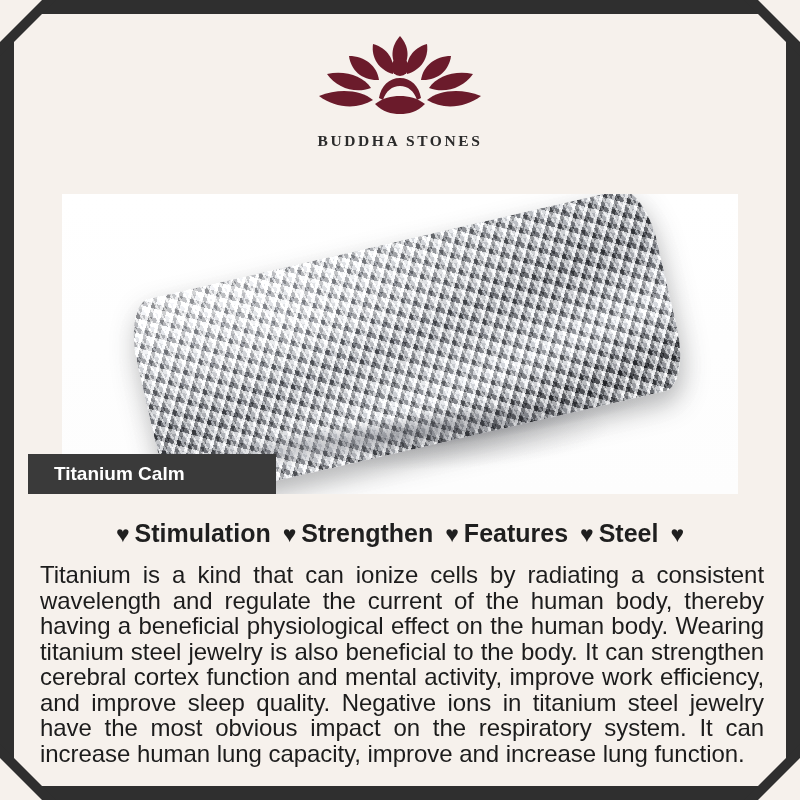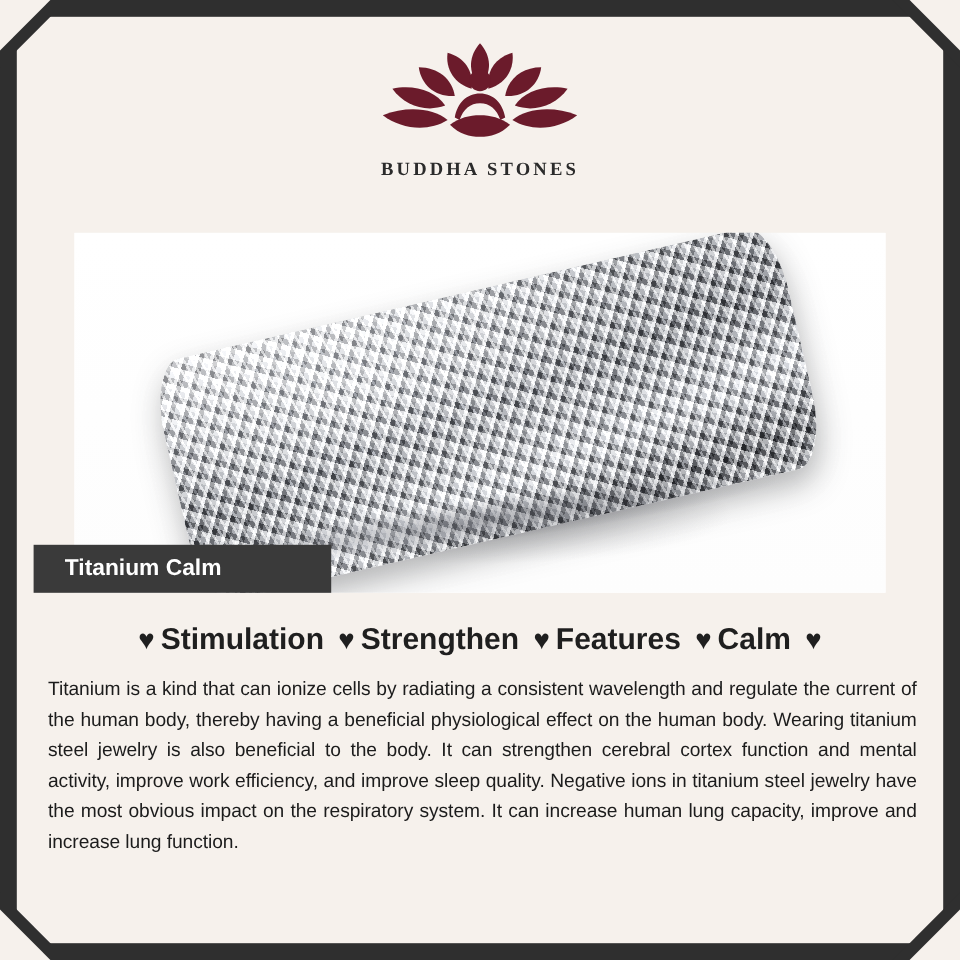--- a/index.html
+++ b/index.html
@@ -230,21 +230,21 @@
     font-size: 23px;
     margin: 0 5px;
   }
 
   
   .body-text {
     position: absolute;
     left: 26px;
     top: 548px;
     width: 724px;
-    font-size: 16px;
+    font-size: 24px;
     line-height: 25.5px;
     color: #1c1c1c;
     text-align: justify;
     text-align-last: left;
     letter-spacing: -0.05px;
   }
 </style>
 </head>
 <body>
 
@@ -300,20 +300,20 @@
     </div>
 
     <div class="stone-label">
       <span class="stone-name">Titanium Calm</span>
     </div>
 
     <div class="keywords">
       <span class="heart">♥</span><span>Stimulation</span>
       <span class="heart">♥</span><span>Strengthen</span>
       <span class="heart">♥</span><span>Features</span>
-      <span class="heart">♥</span><span>Calm</span>
+      <span class="heart">♥</span><span>Steel</span>
       <span class="heart">♥</span>
     </div>
 
     <div class="body-text">Titanium is a kind that can ionize cells by radiating a consistent wavelength and regulate the current of the human body, thereby having a beneficial physiological effect on the human body. Wearing titanium steel jewelry is also beneficial to the body. It can strengthen cerebral cortex function and mental activity, improve work efficiency, and improve sleep quality. Negative ions in titanium steel jewelry have the most obvious impact on the respiratory system. It can increase human lung capacity, improve and increase lung function.</div>
 
   </div>
 </div>
 
 </body></html>

